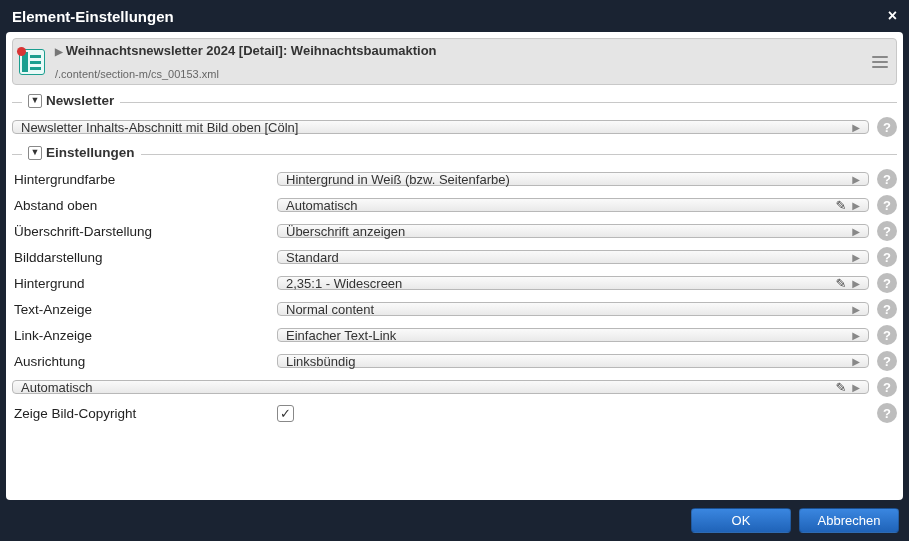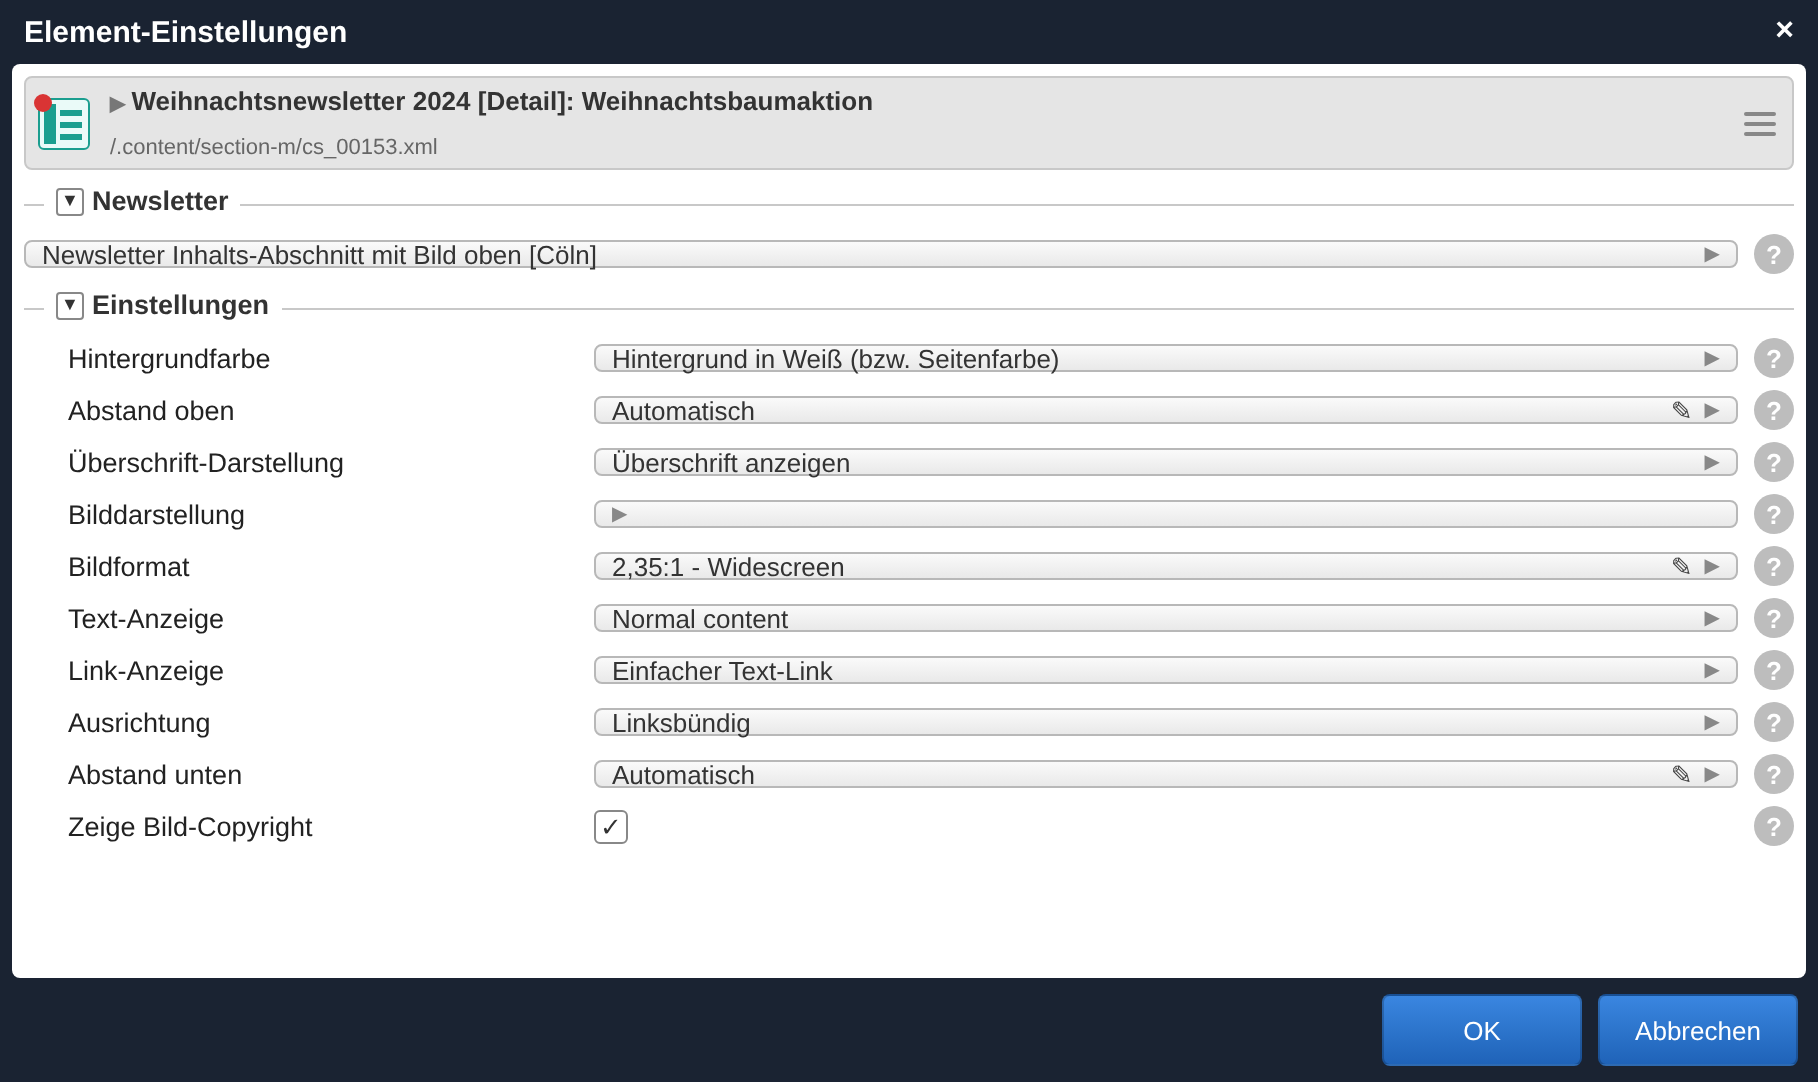--- a/index.html
+++ b/index.html
@@ -143,21 +143,20 @@
     display: flex;
     align-items: center;
     margin-bottom: 6px;
   }
   .field-row.full .select-box { width: 100%; }
   .field-label {
     width: 265px;
     color: #222;
     font-size: 13.5px;
     padding-left: 2px;
-    margin-left: 20px;
   }
   .select-box {
     flex: 1;
     height: 14px;
     border: 1px solid #b8b8b8;
     border-radius: 4px;
     background: linear-gradient(#fafafa, #e9e9e9);
     display: flex;
     align-items: center;
     padding: 0 8px;
@@ -199,21 +198,21 @@
     cursor: pointer;
   }
   .footer {
     padding: 8px 10px;
     display: flex;
     justify-content: flex-end;
     gap: 8px;
   }
   .btn {
     min-width: 100px;
-    height: 36px;
+    height: 25px;
     border-radius: 4px;
     color: #fff;
     font-size: 13px;
     font-weight: 500;
     display: flex;
     align-items: center;
     justify-content: center;
     cursor: pointer;
     border: 1px solid rgba(0,0,0,0.2);
   }
@@ -303,28 +302,29 @@
             <span class="select-value">Überschrift anzeigen</span>
             <span class="select-right">
               <span class="chevron-right">▶</span>
             </span>
           </div>
           <div class="help-icon">?</div>
         </div>
         <div class="field-row">
           <div class="field-label">Bilddarstellung</div>
           <div class="select-box">
-            <span class="select-right">
-              <span class="chevron-right">▶</span>
-            </span>
-          </div>
-          <div class="help-icon">?</div>
-        </div>
-        <div class="field-row">
-          <div class="field-label">Bildformat</div>
+            <span class="select-value">Standard</span>
+            <span class="select-right">
+              <span class="chevron-right">▶</span>
+            </span>
+          </div>
+          <div class="help-icon">?</div>
+        </div>
+        <div class="field-row">
+          <div class="field-label">Hintergrund</div>
           <div class="select-box">
             <span class="select-value">2,35:1 - Widescreen</span>
             <span class="select-right">
               <span class="pencil">✎</span>
               <span class="chevron-right">▶</span>
             </span>
           </div>
           <div class="help-icon">?</div>
         </div>
         <div class="field-row">
@@ -351,21 +351,20 @@
           <div class="field-label">Ausrichtung</div>
           <div class="select-box">
             <span class="select-value">Linksbündig</span>
             <span class="select-right">
               <span class="chevron-right">▶</span>
             </span>
           </div>
           <div class="help-icon">?</div>
         </div>
         <div class="field-row">
-          <div class="field-label">Abstand unten</div>
           <div class="select-box">
             <span class="select-value">Automatisch</span>
             <span class="select-right">
               <span class="pencil">✎</span>
               <span class="chevron-right">▶</span>
             </span>
           </div>
           <div class="help-icon">?</div>
         </div>
       </div>

